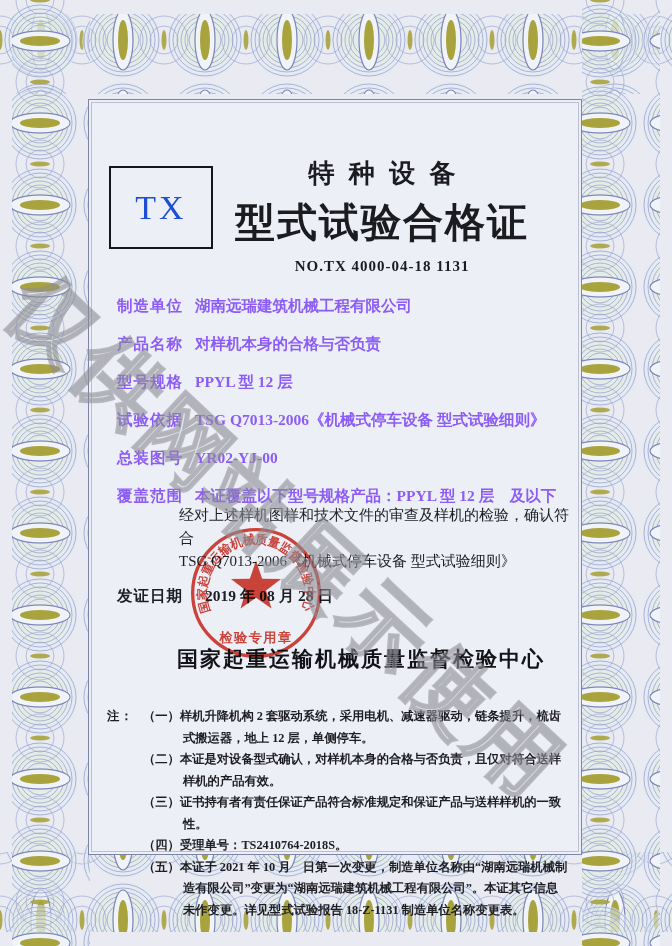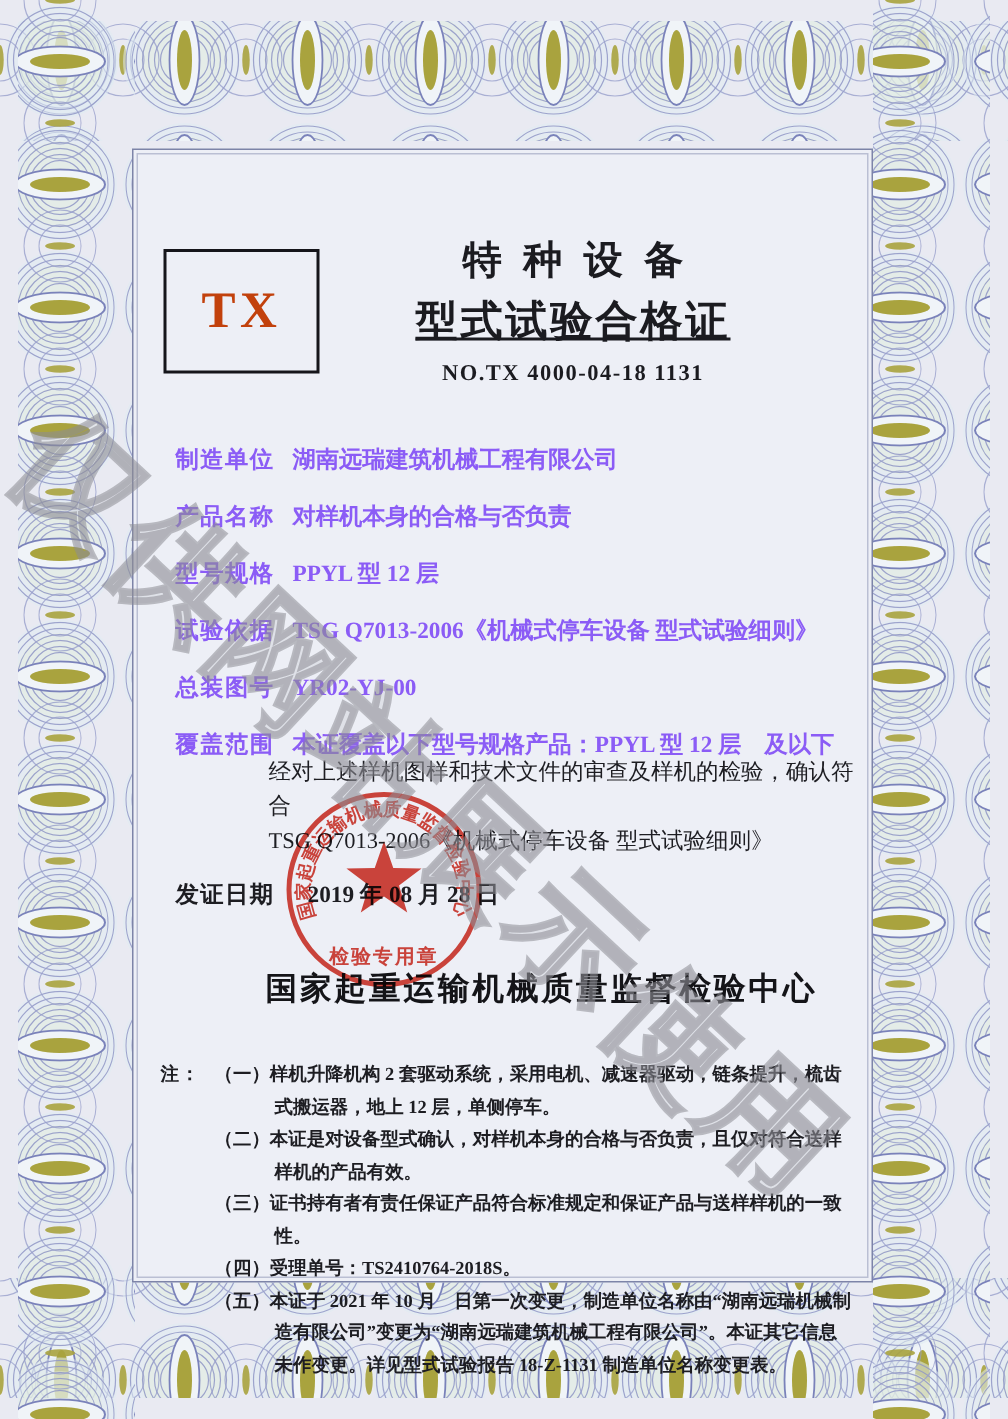--- a/index.html
+++ b/index.html
@@ -19,25 +19,25 @@
   .certificate::after{
     content:"";position:absolute;inset:2px;border:1px solid rgba(125,132,168,.45);
     pointer-events:none;
   }
   .tx-box{
     position:absolute;left:20px;top:66px;width:100px;height:79px;
     border:2px solid #15151a;display:flex;align-items:center;justify-content:center;
     background:transparent;
   }
   .tx-box span{
-    font-size:34px;font-weight:bold;letter-spacing:3px;color:#c2410c;
+    font-size:34px;font-weight:normal;letter-spacing:3px;color:#1d4ed8;
   }
   .header{position:absolute;left:118px;right:24px;top:56px;text-align:center;color:#1b1b20;}
   .supertitle{font-size:26px;letter-spacing:.55em;text-indent:.55em;font-weight:600;}
-  .title{font-size:28px;font-weight:bold;letter-spacing:2px;margin-top:4px;text-decoration:underline;}
+  .title{font-size:40px;font-weight:bold;letter-spacing:2px;margin-top:4px;}
   .cert-no{font-size:15px;letter-spacing:1px;margin-top:8px;font-weight:600;}
   .fields{position:absolute;left:28px;right:14px;top:196px;color:#8b5cf6;}
   .field-row{height:38px;font-size:15.5px;font-weight:600;white-space:nowrap;}
   .flabel{display:inline-block;min-width:64px;margin-right:12px;letter-spacing:1px;}
   .conclusion{
     position:absolute;left:90px;right:12px;top:404px;
     font-size:15px;line-height:23px;font-weight:400;color:#1d1d22;
   }
   .issue-row{
     position:absolute;left:28px;top:486px;font-size:15.5px;font-weight:600;color:#1d1d22;

